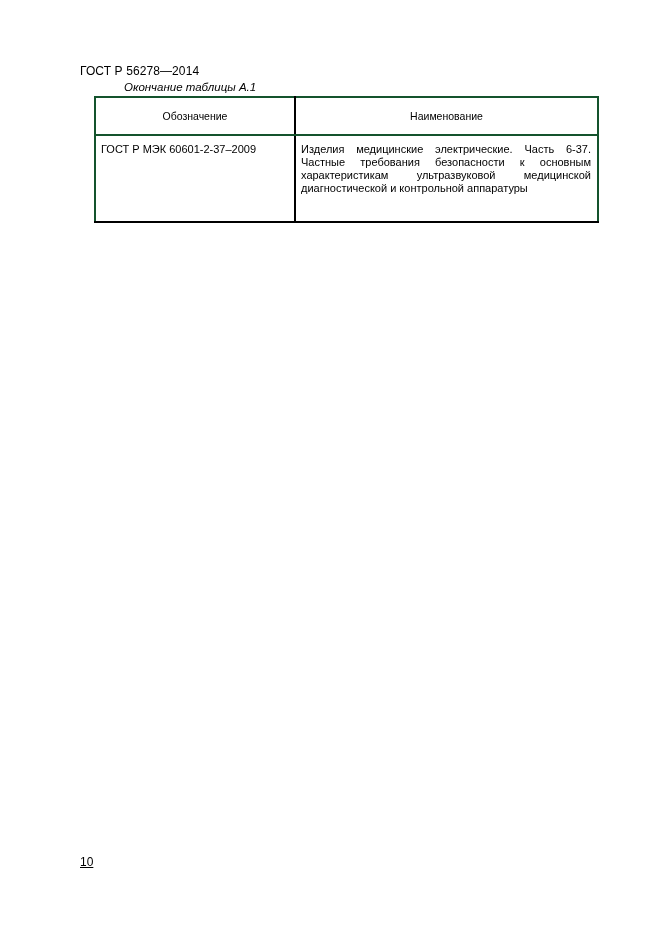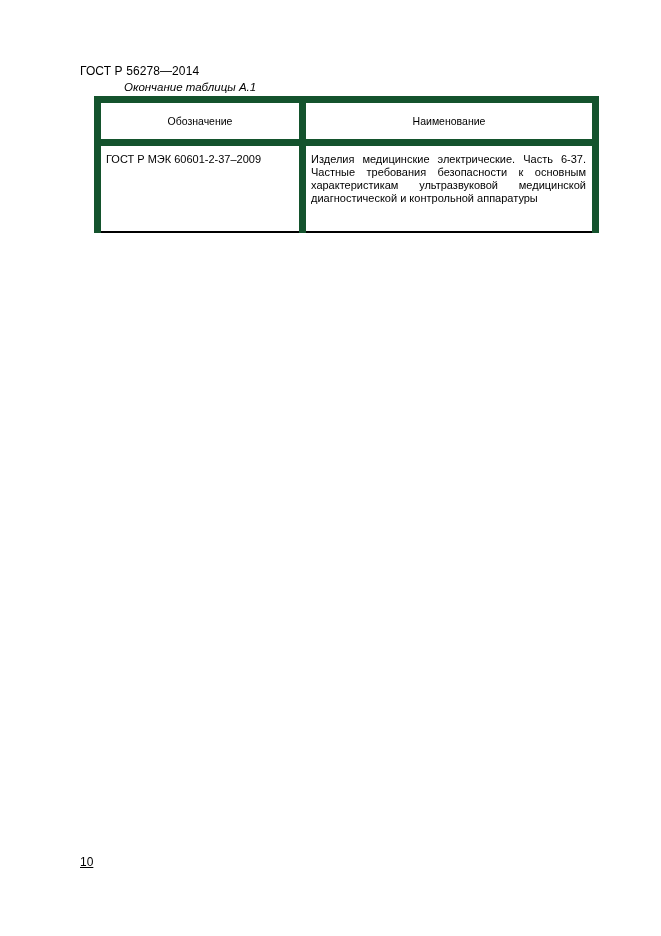--- a/index.html
+++ b/index.html
@@ -34,21 +34,21 @@
     table.ref-table {
       position: absolute;
       left: 94px;
       top: 96px;
       width: 505px;
       border-collapse: collapse;
       font-size: 11px;
       line-height: 13px;
     }
     table.ref-table td, table.ref-table th {
-      border: 7px solid #14532d;
+      border: 2px solid #14532d;
       vertical-align: top;
       padding: 0;
     }
     table.ref-table th {
       font-weight: normal;
       height: 36px;
       vertical-align: middle;
       text-align: center;
       font-size: 10.5px;
     }

